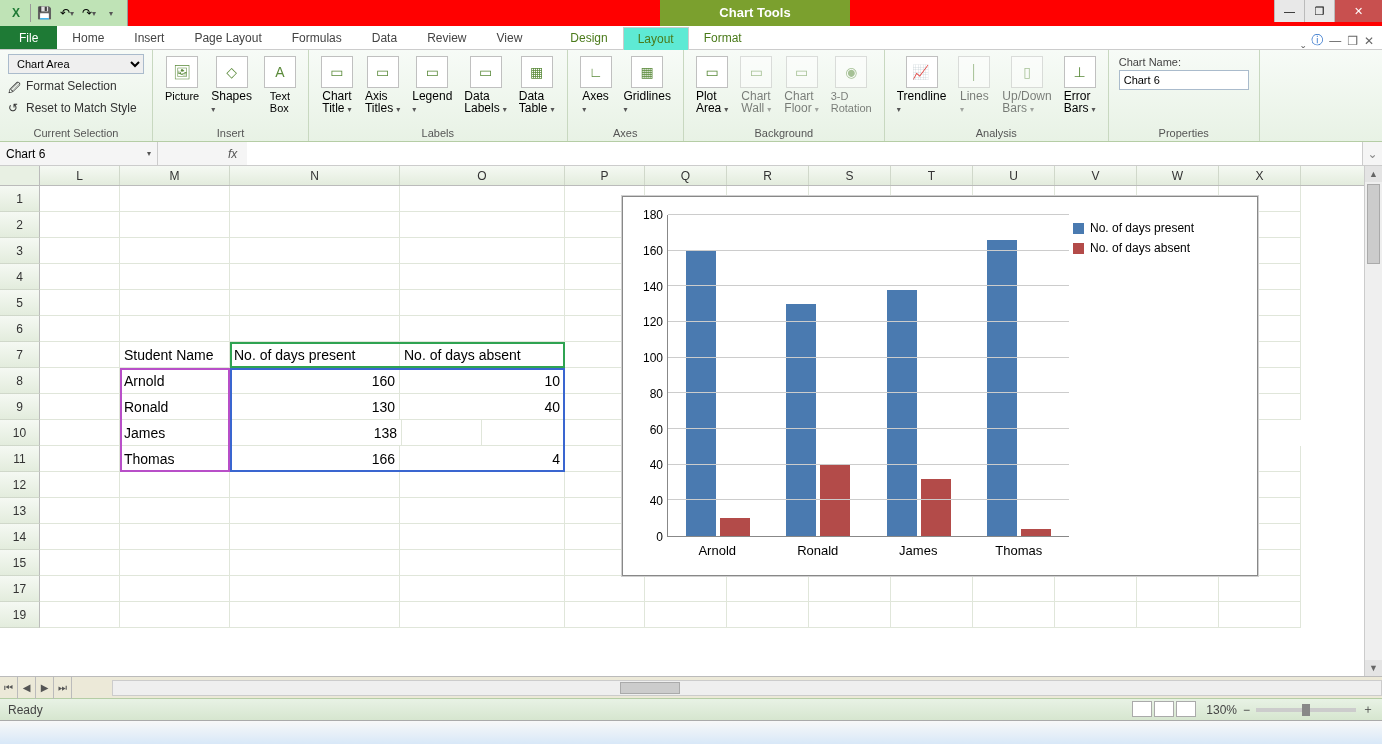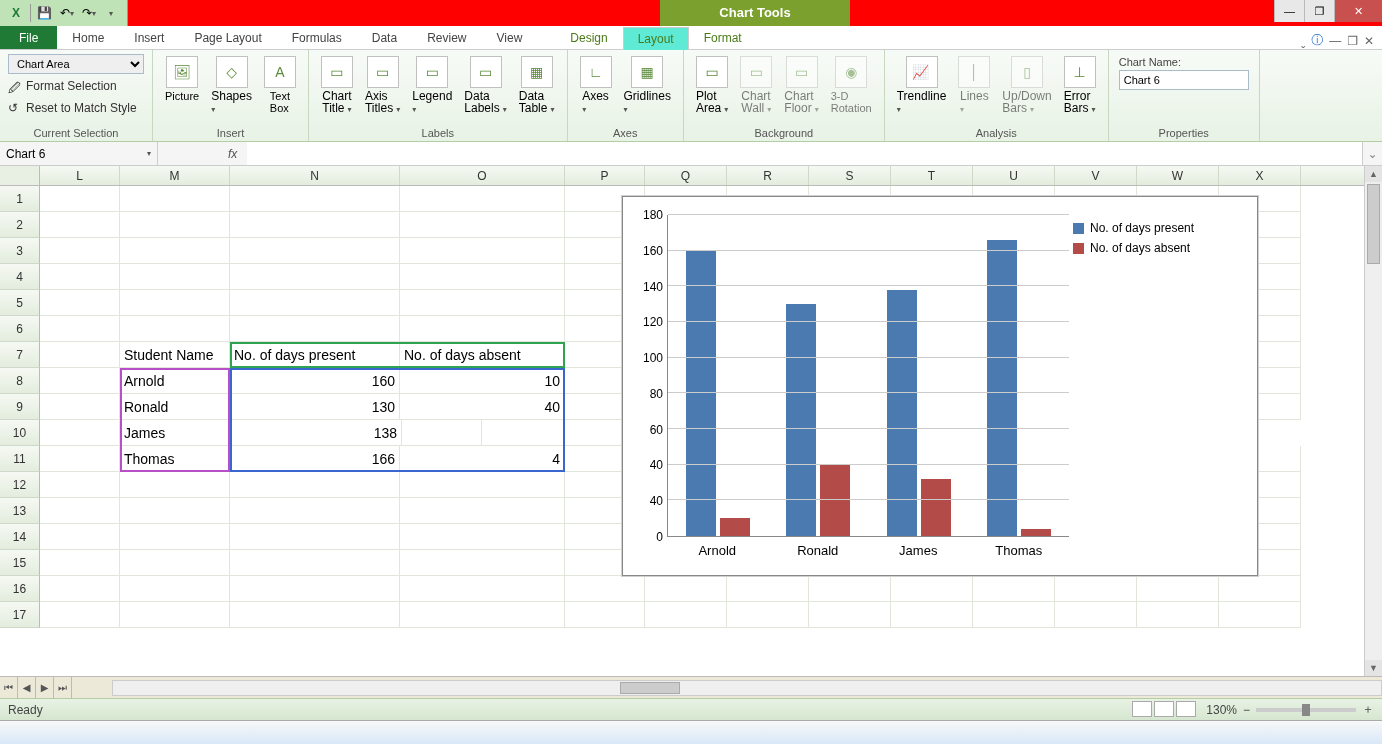--- a/index.html
+++ b/index.html
@@ -542,37 +542,37 @@
           <div class="cell" style="width: 82px;"></div>
           <div class="cell" style="width: 82px;"></div>
           <div class="cell" style="width: 82px;"></div>
           <div class="cell" style="width: 82px;"></div>
           <div class="cell" style="width: 82px;"></div>
           <div class="cell" style="width: 82px;"></div>
           <div class="cell" style="width: 82px;"></div>
           <div class="cell" style="width: 82px;"></div>
         </div>
         <div class="row">
-          <div class="rh">16</div>
-          <div class="cell" style="width: 80px;"></div>
-          <div class="cell" style="width: 110px;"></div>
-          <div class="cell" style="width: 170px;"></div>
-          <div class="cell" style="width: 165px;"></div>
-          <div class="cell" style="width: 80px;"></div>
-          <div class="cell" style="width: 82px;"></div>
-          <div class="cell" style="width: 82px;"></div>
-          <div class="cell" style="width: 82px;"></div>
-          <div class="cell" style="width: 82px;"></div>
-          <div class="cell" style="width: 82px;"></div>
-          <div class="cell" style="width: 82px;"></div>
-          <div class="cell" style="width: 82px;"></div>
-          <div class="cell" style="width: 82px;"></div>
-        </div>
-        <div class="row">
           <div class="rh">17</div>
+          <div class="cell" style="width: 80px;"></div>
+          <div class="cell" style="width: 110px;"></div>
+          <div class="cell" style="width: 170px;"></div>
+          <div class="cell" style="width: 165px;"></div>
+          <div class="cell" style="width: 80px;"></div>
+          <div class="cell" style="width: 82px;"></div>
+          <div class="cell" style="width: 82px;"></div>
+          <div class="cell" style="width: 82px;"></div>
+          <div class="cell" style="width: 82px;"></div>
+          <div class="cell" style="width: 82px;"></div>
+          <div class="cell" style="width: 82px;"></div>
+          <div class="cell" style="width: 82px;"></div>
+          <div class="cell" style="width: 82px;"></div>
+        </div>
+        <div class="row">
+          <div class="rh">19</div>
           <div class="cell" style="width: 80px;"></div>
           <div class="cell" style="width: 110px;"></div>
           <div class="cell" style="width: 170px;"></div>
           <div class="cell" style="width: 165px;"></div>
           <div class="cell" style="width: 80px;"></div>
           <div class="cell" style="width: 82px;"></div>
           <div class="cell" style="width: 82px;"></div>
           <div class="cell" style="width: 82px;"></div>
           <div class="cell" style="width: 82px;"></div>
           <div class="cell" style="width: 82px;"></div>

